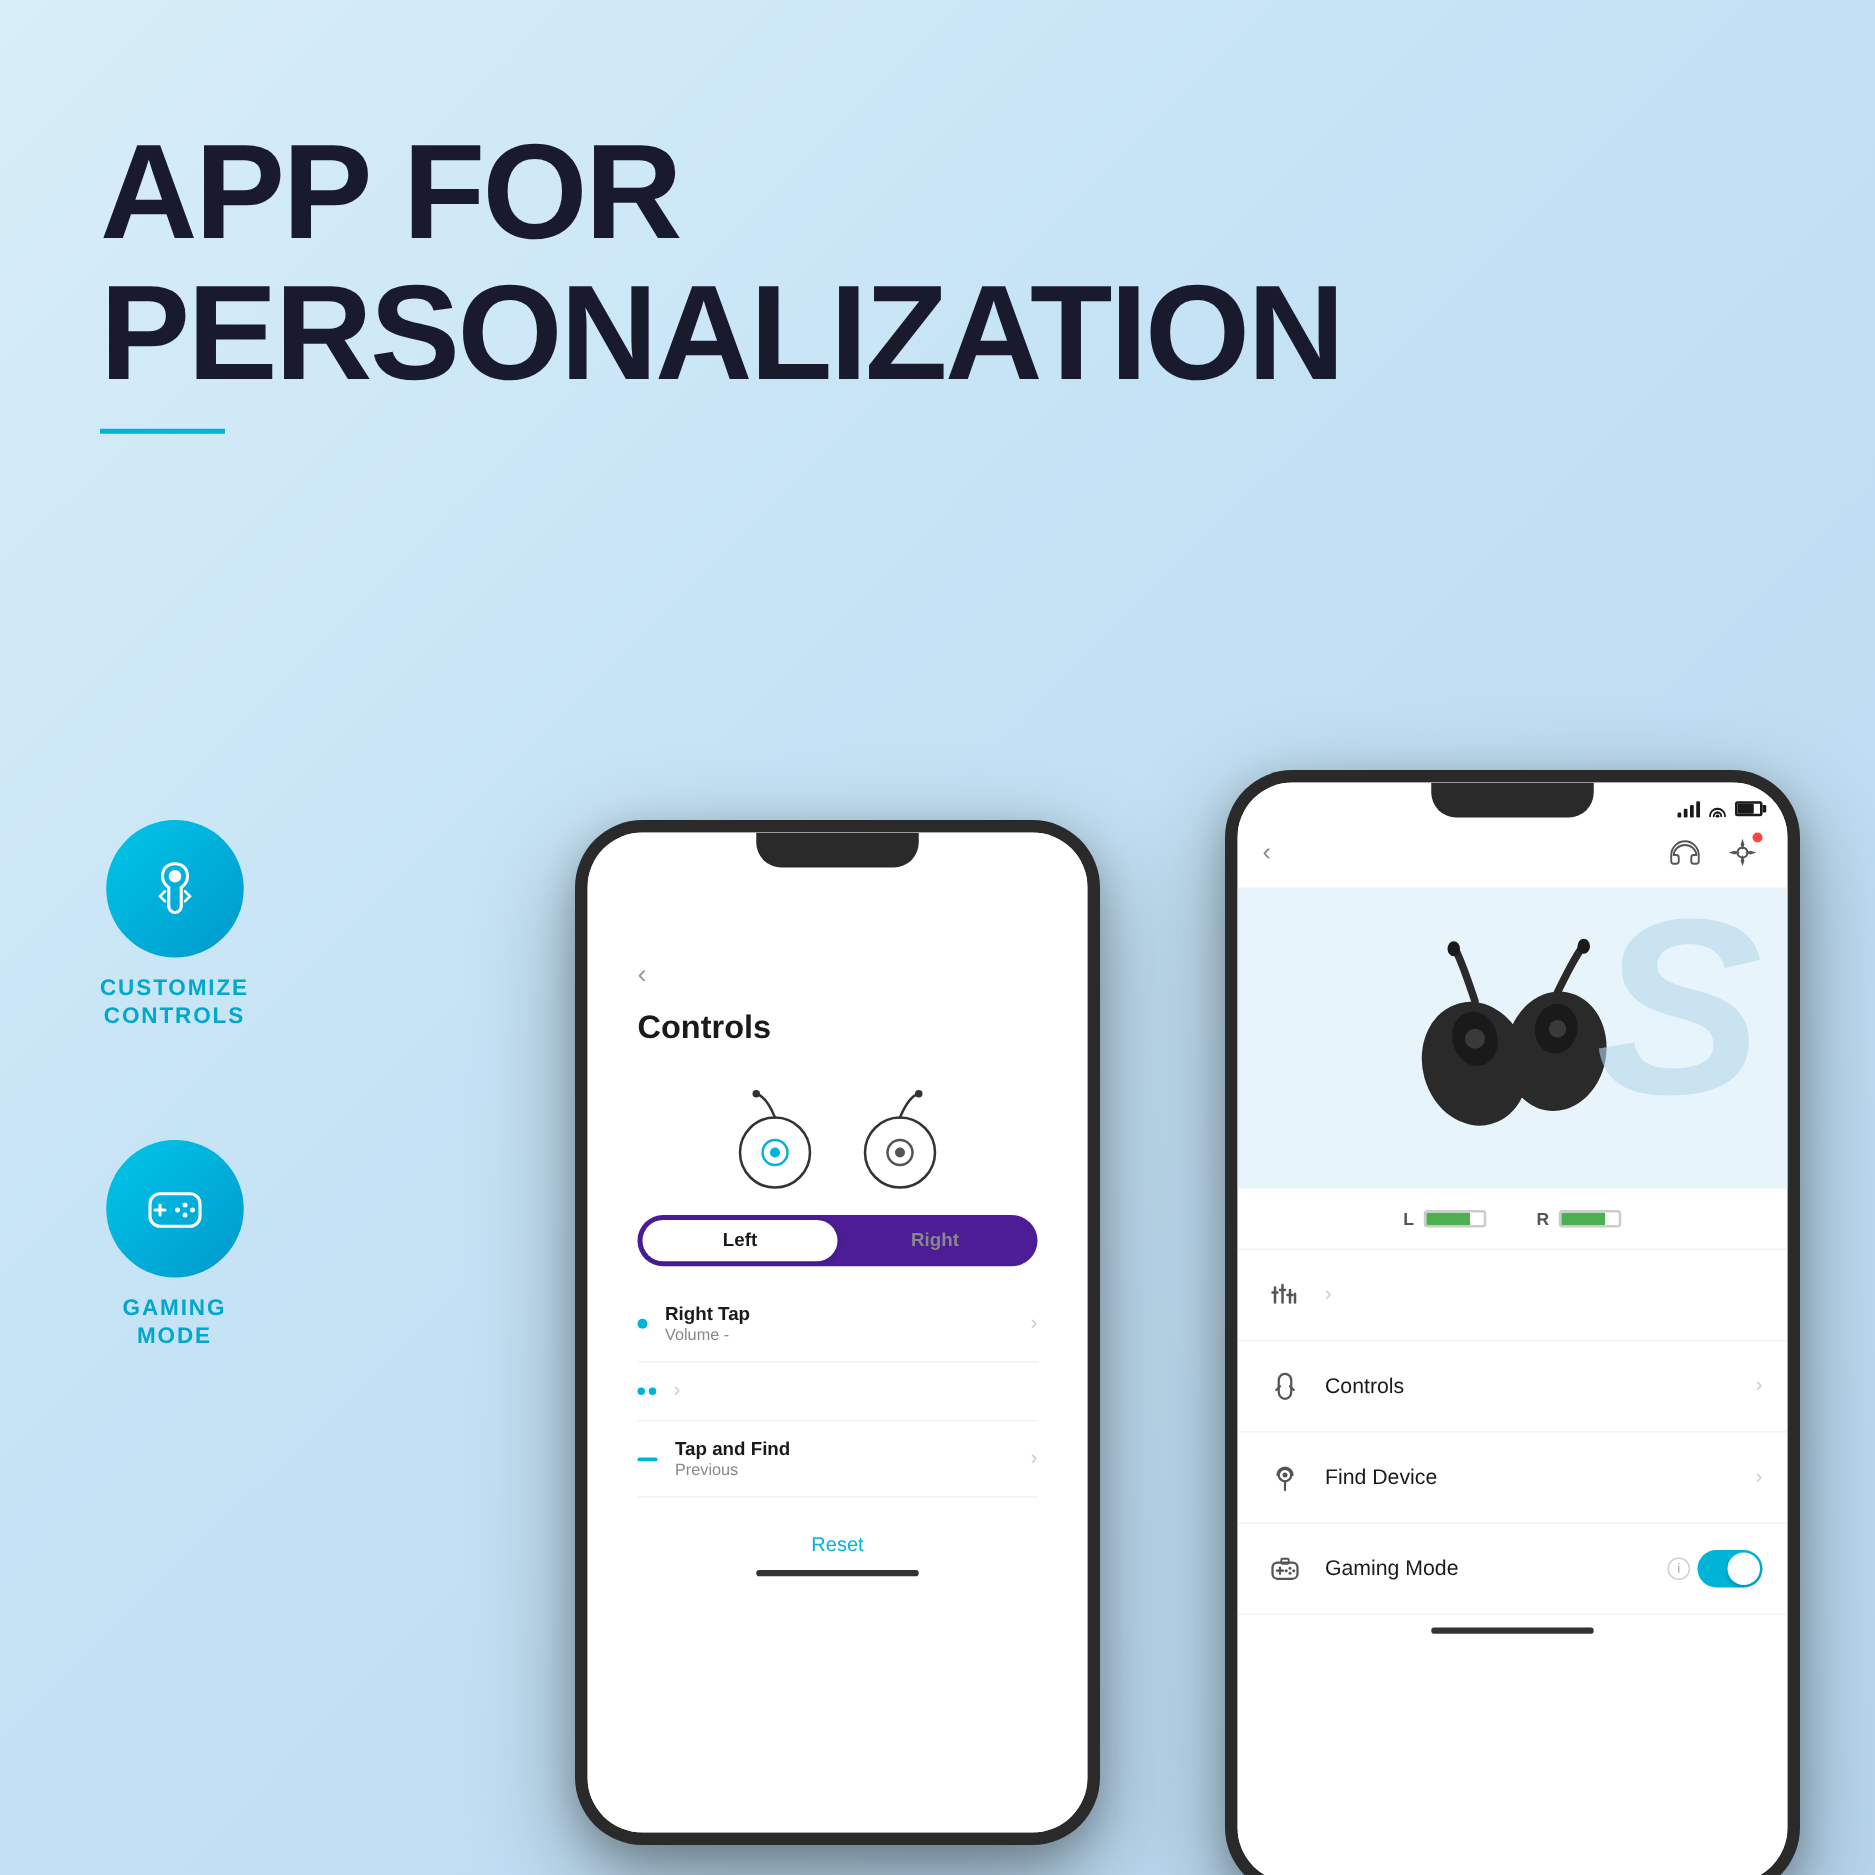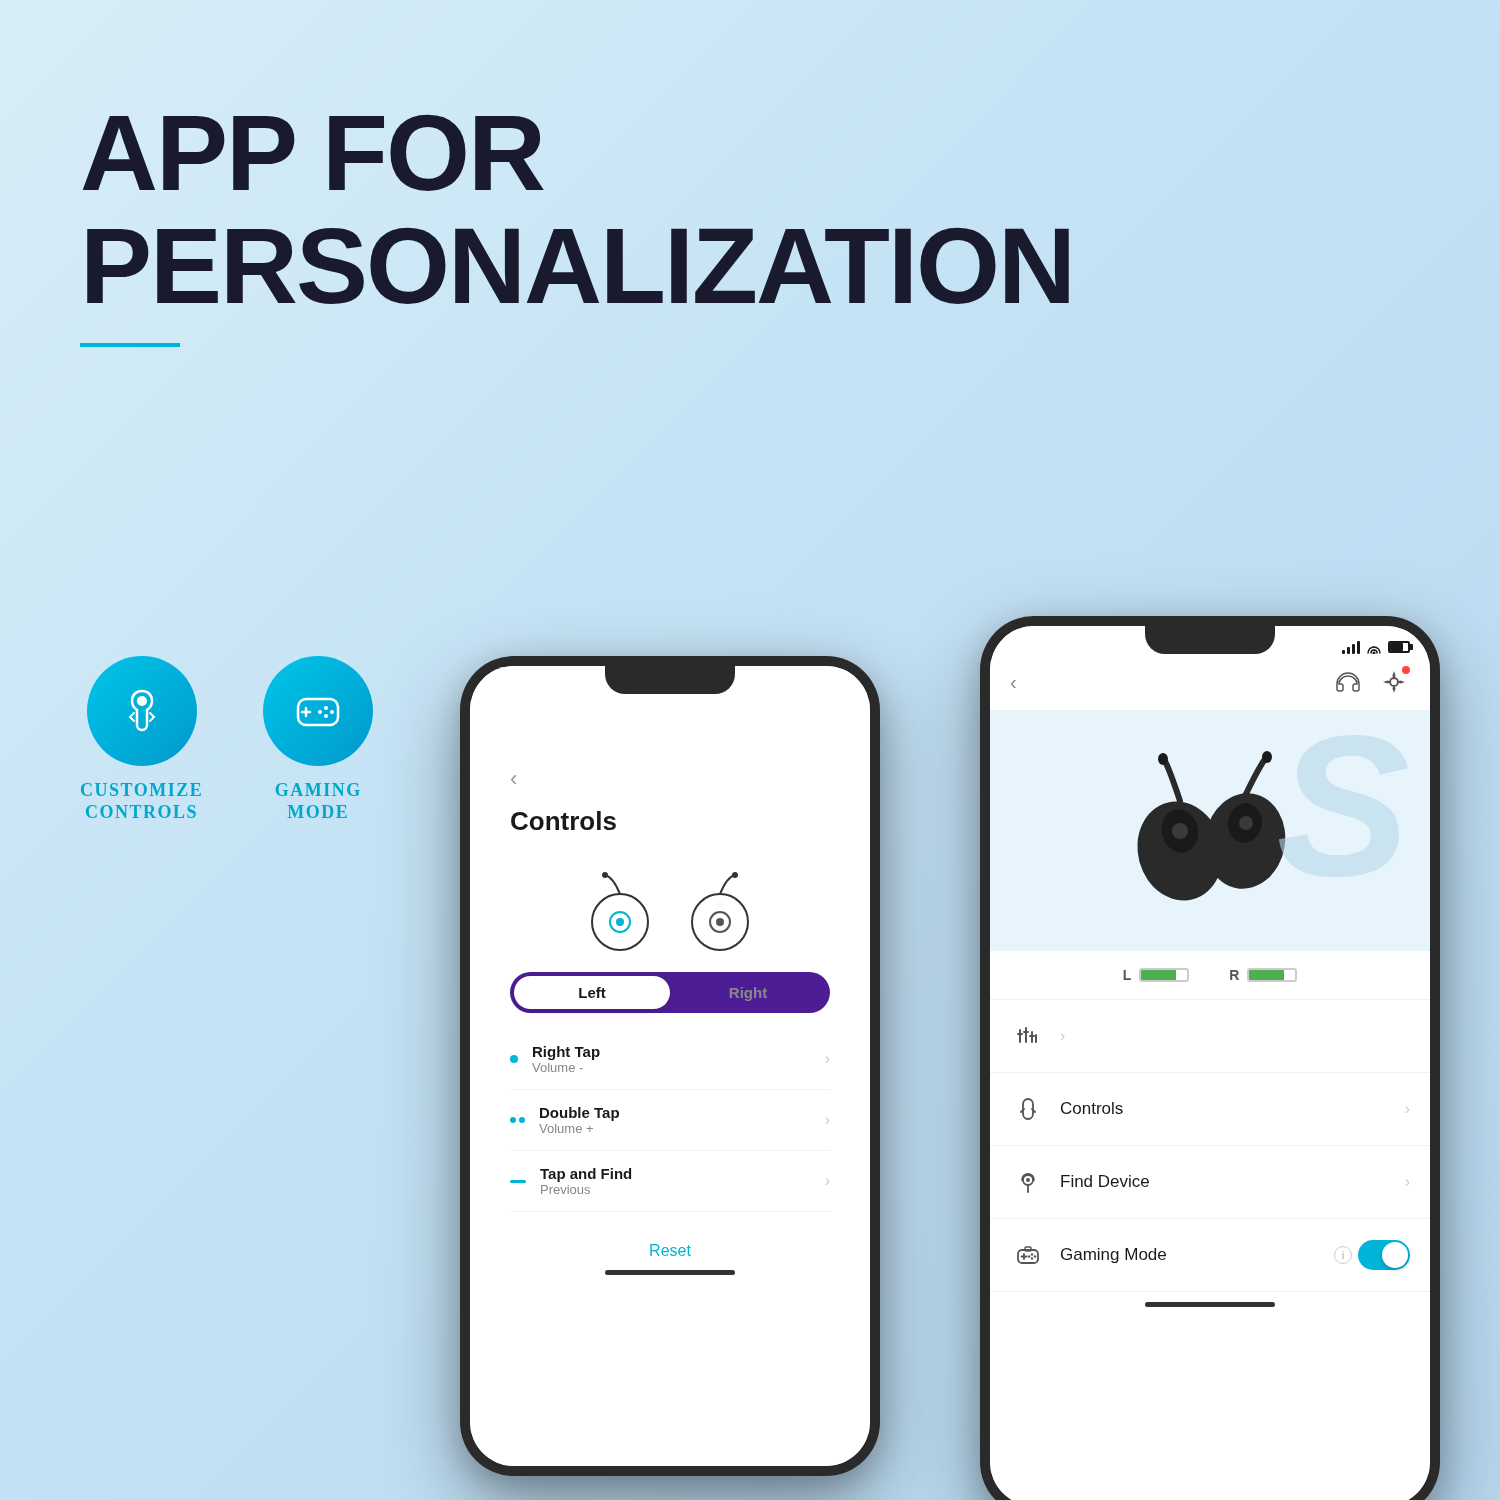--- a/index.html
+++ b/index.html
@@ -44,23 +44,22 @@
       margin-bottom: 40px;
       font-weight: 400;
     }
 
     
     .features-col {
       position: absolute;
       left: 80px;
       top: 620px;
       display: flex;
-      flex-direction: row;
-      gap: 60px;
-      font-family: Liberation Serif, serif;
+      flex-direction: column;
+      gap: 89px;
     }
 
     .feature-item {
       display: flex;
       flex-direction: column;
       align-items: center;
       gap: 14px;
     }
 
     .feature-circle {
@@ -590,24 +589,20 @@
                 <div class="control-action">Right Tap</div>
                 <div class="control-value">Volume -</div>
               </div>
               <div class="chevron">›</div>
             </div>
 
             <div class="control-list-item">
               <div style="display:flex; gap:3px; margin-right:14px;">
                 <div style="width:6px;height:6px;border-radius:50%;background:#00b4d8;"></div>
                 <div style="width:6px;height:6px;border-radius:50%;background:#00b4d8;"></div>
-              </div>
-              <div class="control-text-group">
-                <div class="control-action">Double Tap</div>
-                <div class="control-value">Volume +</div>
               </div>
               <div class="chevron">›</div>
             </div>
 
             <div class="control-list-item">
               <div style="width:16px;height:3px;border-radius:2px;background:#00b4d8;margin-right:14px;"></div>
               <div class="control-text-group">
                 <div class="control-action">Tap and Find</div>
                 <div class="control-value">Previous</div>
               </div>

